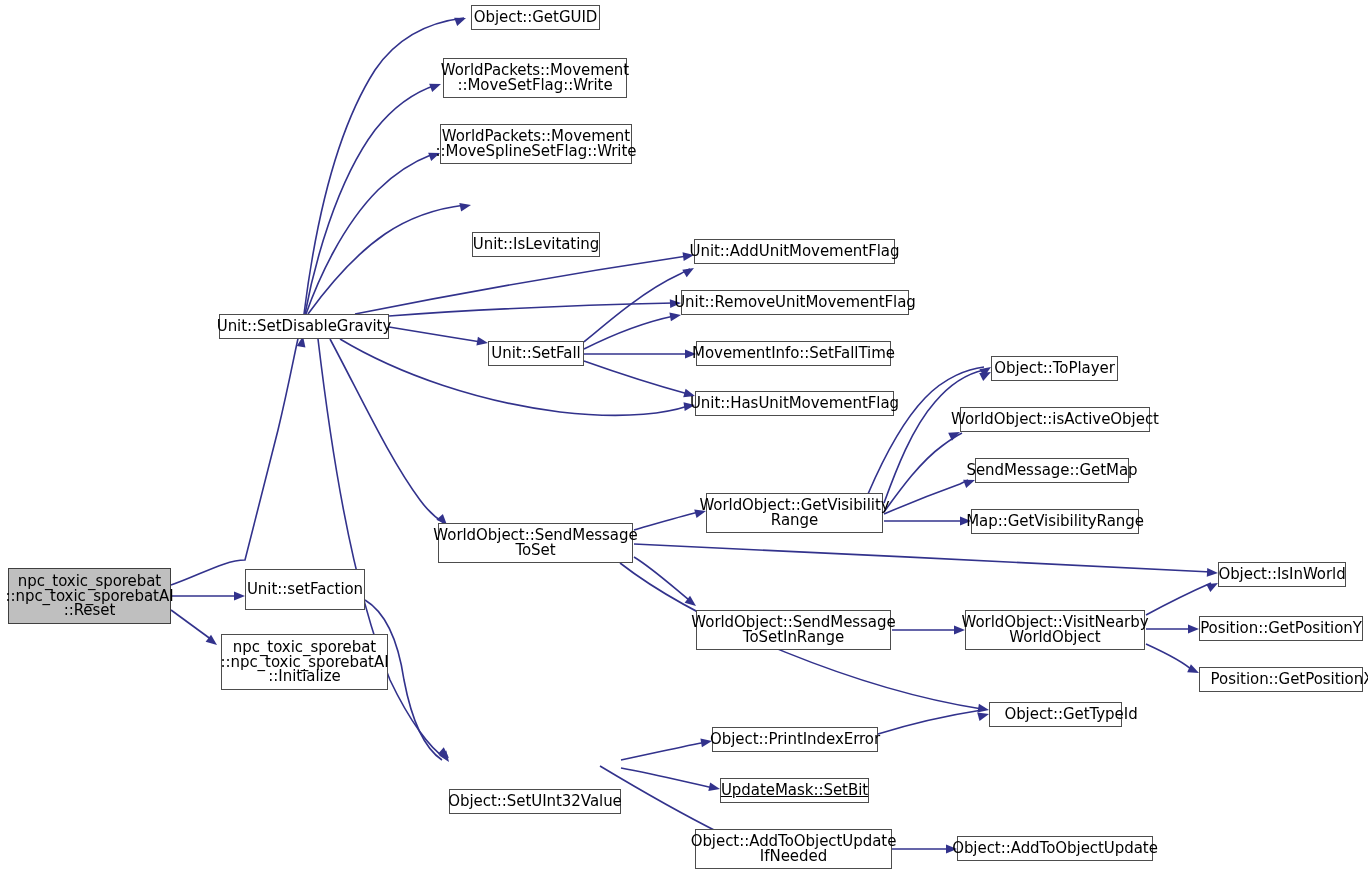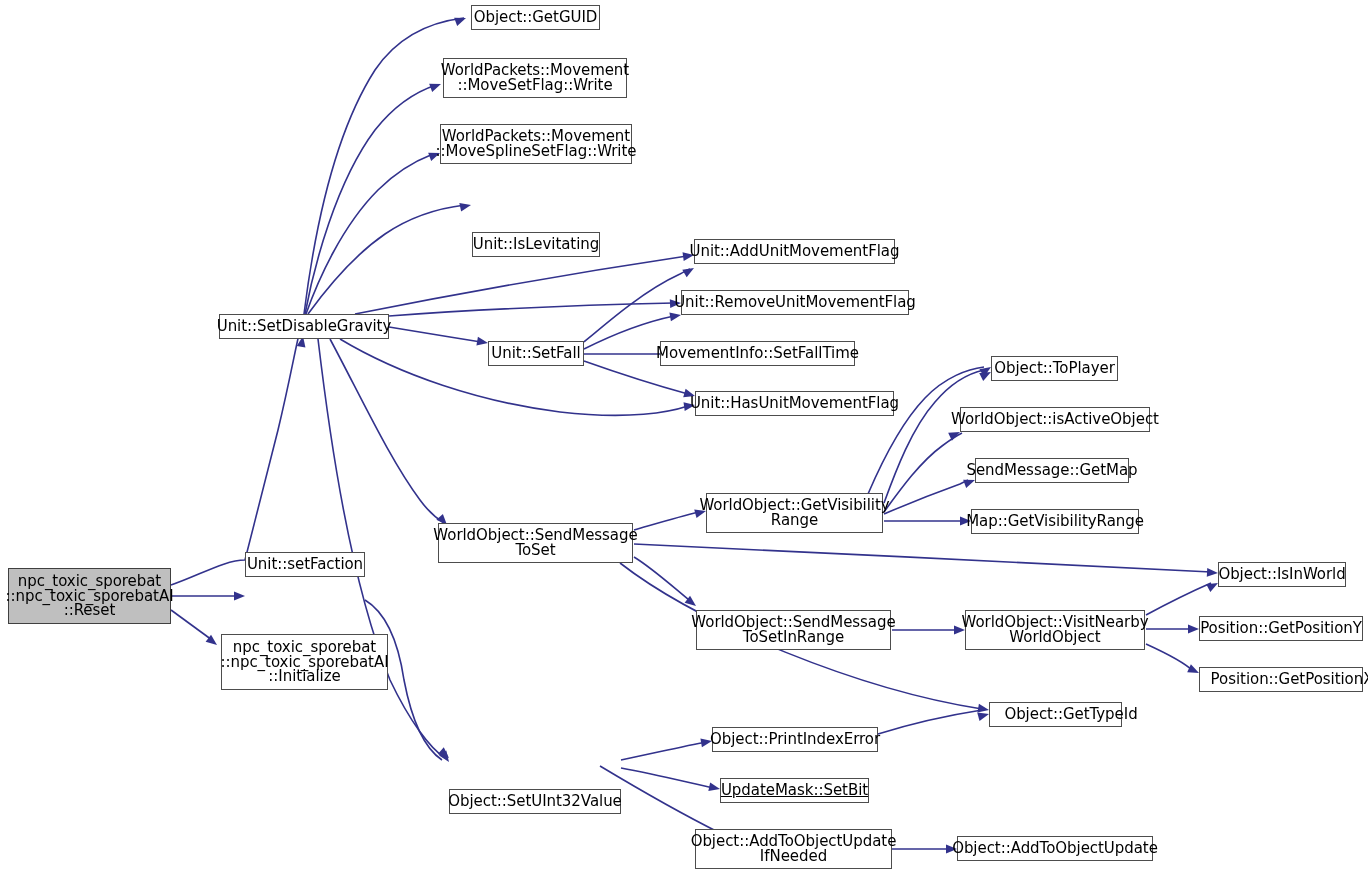--- a/index.html
+++ b/index.html
@@ -122,35 +122,35 @@
         <polygon points="0,0 -11,-4.4 -11,4.4" transform="translate(720,789) rotate(12)" fill="#32328c"></polygon>
         <polygon points="0,0 -11,-4.4 -11,4.4" transform="translate(728,838) rotate(28)" fill="#32328c"></polygon>
         <polygon points="0,0 -11,-4.4 -11,4.4" transform="translate(989,714) rotate(345)" fill="#32328c"></polygon>
         <polygon points="0,0 -11,-4.4 -11,4.4" transform="translate(957,849) rotate(0)" fill="#32328c"></polygon>
       </g>
   </svg>
   <div id="node-layer">
       <div class="node highlight" style="left: 8px; top: 568px; width: 163px; height: 56px;"><span>npc_toxic_sporebat
 ::npc_toxic_sporebatAI
 ::Reset</span></div>
-      <div class="node" style="left: 245px; top: 552px; width: 120px; height: 25px;"><span>Unit::setFaction</span></div>
+      <div class="node" style="left: 245px; top: 569px; width: 120px; height: 41px;"><span>Unit::setFaction</span></div>
       <div class="node" style="left: 221px; top: 634px; width: 167px; height: 56px;"><span>npc_toxic_sporebat
 ::npc_toxic_sporebatAI
 ::Initialize</span></div>
       <div class="node" style="left: 219px; top: 314px; width: 170px; height: 25px;"><span>Unit::SetDisableGravity</span></div>
       <div class="node" style="left: 471px; top: 5px; width: 129px; height: 25px;"><span>Object::GetGUID</span></div>
       <div class="node" style="left: 443px; top: 58px; width: 184px; height: 40px;"><span>WorldPackets::Movement
 ::MoveSetFlag::Write</span></div>
       <div class="node" style="left: 440px; top: 124px; width: 192px; height: 40px;"><span>WorldPackets::Movement
 ::MoveSplineSetFlag::Write</span></div>
       <div class="node" style="left: 472px; top: 189px; width: 128px; height: 25px; margin-top: 43px;"><span>Unit::IsLevitating</span></div>
       <div class="node" style="left: 694px; top: 239px; width: 201px; height: 25px;"><span>Unit::AddUnitMovementFlag</span></div>
       <div class="node" style="left: 681px; top: 290px; width: 228px; height: 25px;"><span>Unit::RemoveUnitMovementFlag</span></div>
       <div class="node" style="left: 488px; top: 341px; width: 96px; height: 25px;"><span>Unit::SetFall</span></div>
-      <div class="node" style="left: 660px; top: 341px; width: 195px; height: 25px;"><span>MovementInfo::SetFallTime</span></div>
+      <div class="node" style="left: 696px; top: 341px; width: 195px; height: 25px;"><span>MovementInfo::SetFallTime</span></div>
       <div class="node" style="left: 695px; top: 391px; width: 199px; height: 25px; text-align: right;"><span>Unit::HasUnitMovementFlag</span></div>
       <div class="node" style="left: 991px; top: 356px; width: 127px; height: 25px;"><span>Object::ToPlayer</span></div>
       <div class="node" style="left: 960px; top: 407px; width: 190px; height: 25px;"><span>WorldObject::isActiveObject</span></div>
       <div class="node" style="left: 975px; top: 458px; width: 154px; height: 25px;"><span>SendMessage::GetMap</span></div>
       <div class="node" style="left: 706px; top: 493px; width: 177px; height: 40px;"><span>WorldObject::GetVisibility
 Range</span></div>
       <div class="node" style="left: 971px; top: 509px; width: 168px; height: 25px;"><span>Map::GetVisibilityRange</span></div>
       <div class="node" style="left: 438px; top: 523px; width: 195px; height: 40px;"><span>WorldObject::SendMessage
 ToSet</span></div>
       <div class="node" style="left: 696px; top: 610px; width: 195px; height: 40px;"><span>WorldObject::SendMessage

